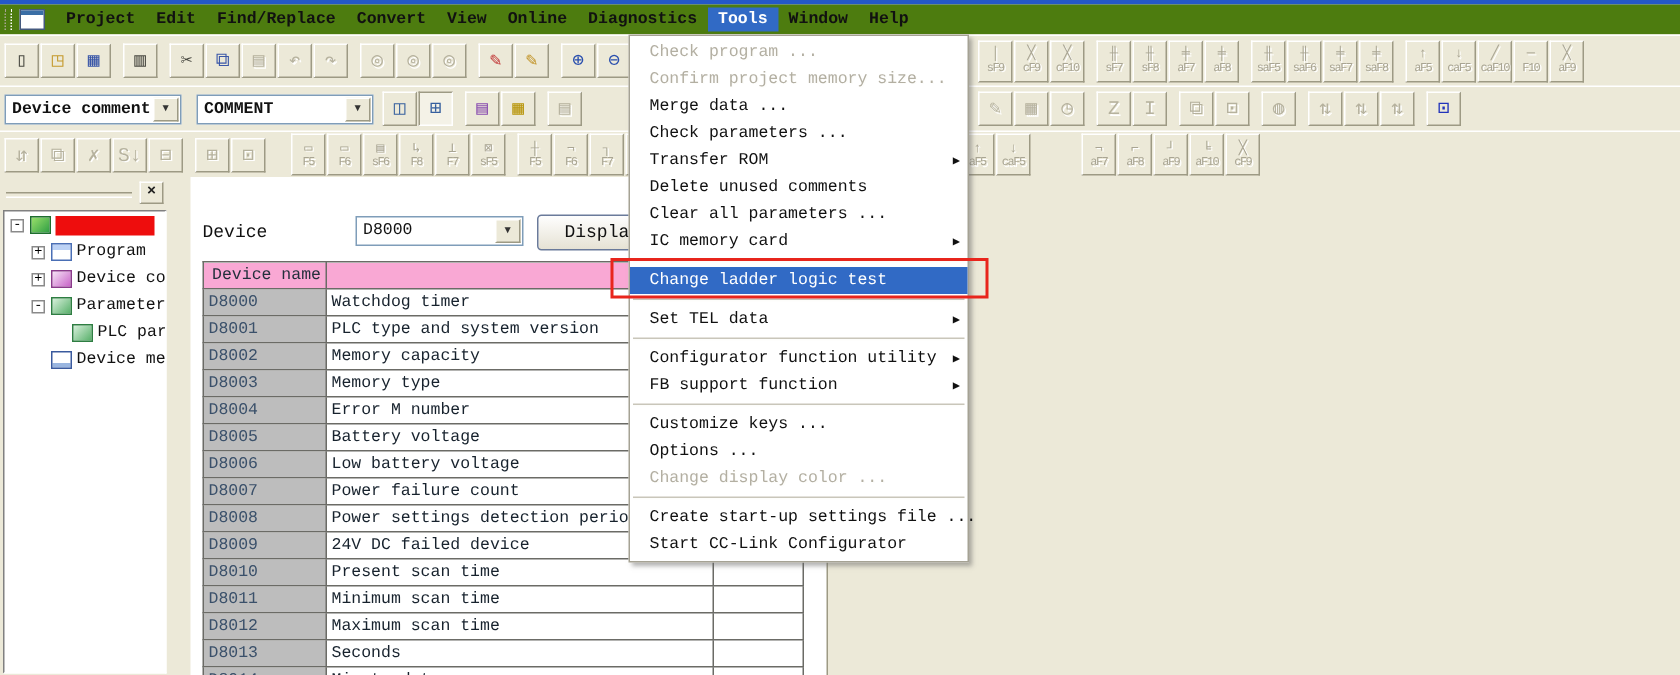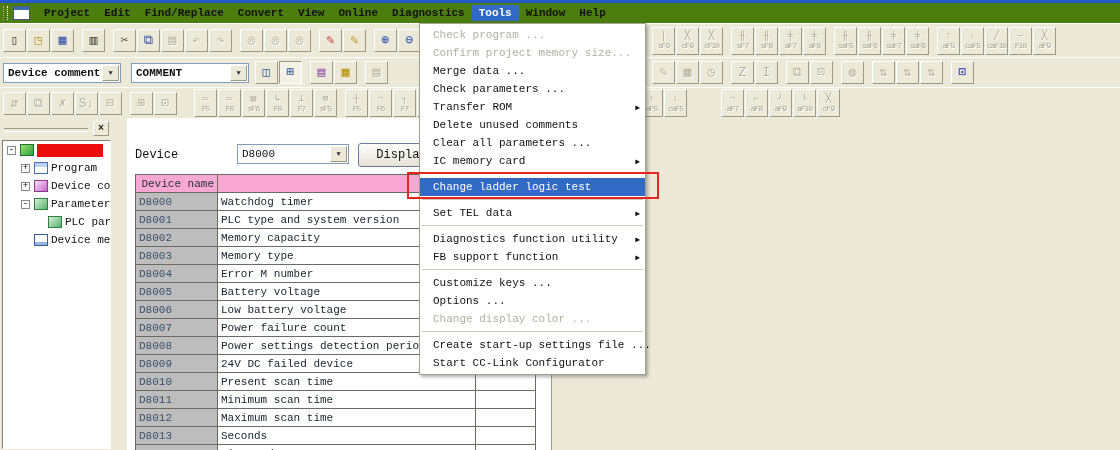--- a/index.html
+++ b/index.html
@@ -598,21 +598,21 @@
     <div class="menu-item hl">
       <span>Change ladder logic test</span>
     </div>
     <div class="menu-sep"></div>
     <div class="menu-item">
       <span>Set TEL data</span>
       <span class="arrow">▶</span>
     </div>
     <div class="menu-sep"></div>
     <div class="menu-item">
-      <span>Diagnostics function utility</span>
+      <span>Configurator function utility</span>
       <span class="arrow">▶</span>
     </div>
     <div class="menu-item">
       <span>FB support function</span>
       <span class="arrow">▶</span>
     </div>
     <div class="menu-sep"></div>
     <div class="menu-item">
       <span>Customize keys ...</span>
     </div>

